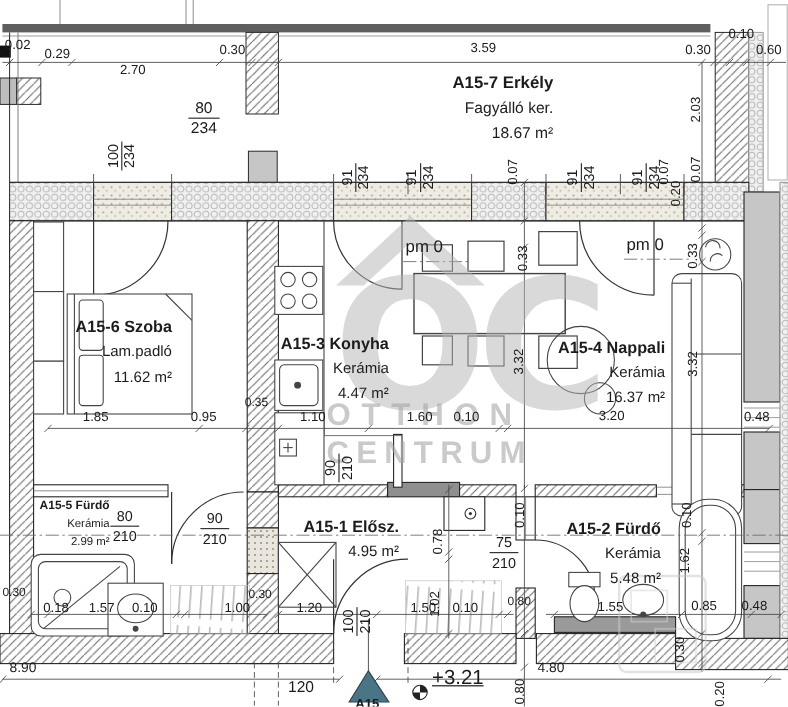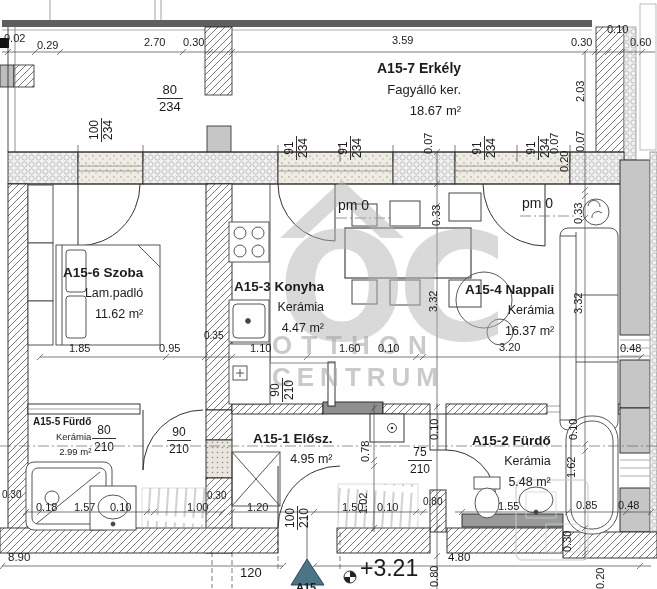--- a/index.html
+++ b/index.html
@@ -17,21 +17,21 @@
   .room.big .t{font-size:14px;}
   .room.big .s{font-size:13px;}
   .frac{position:absolute;text-align:center;font-size:13px;line-height:16px;white-space:nowrap;}
   .frac .den{display:block;border-top:1.3px solid #333;padding:0 2px;}
   .frac .num{display:block;padding:0 2px;}
   .vfrac{position:absolute;text-align:center;font-size:12px;line-height:13px;white-space:nowrap;
          transform:rotate(-90deg);transform-origin:0 0;}
   .vfrac .den{display:block;border-top:1.2px solid #333;padding:0 2px;}
   .vfrac .num{display:block;padding:0 2px;}
   .pm{position:absolute;font-size:14px;white-space:nowrap;}
-  .lvl{position:absolute;font-size:23px;white-space:nowrap;}
+  .lvl{position:absolute;font-size:17px;white-space:nowrap;text-decoration:underline;}
   .tot{position:absolute;font-size:11.5px;white-space:nowrap;}
   .sm{font-size:10px;}
   .wmline{position:absolute;font-weight:bold;color:rgba(163,163,163,0.58);white-space:nowrap;}
 </style>
 </head>
 <body>
 
 <div id="canvas">
 
 <svg width="657" height="589" viewBox="0 0 657 589">
@@ -365,21 +365,21 @@
   <span class="num">100</span>
   <span class="den">210</span>
 </div>
 <div class="vfrac" style="left:269px;top:402px;">
   <span class="num">90</span>
   <span class="den">210</span>
 </div>
 
 <div class="lbl" style="left:4px;top:32px;">0.02</div>
 <div class="lbl" style="left:37px;top:39px;">0.29</div>
-<div class="lbl" style="left:100px;top:36px;margin-left:44px;">2.70</div>
+<div class="lbl" style="left:100px;top:53px;">2.70</div>
 <div class="lbl" style="left:183px;top:36px;">0.30</div>
 <div class="lbl" style="left:392px;top:34px;">3.59</div>
 <div class="lbl" style="left:571px;top:36px;">0.30</div>
 <div class="lbl" style="left:607px;top:23px;">0.10</div>
 <div class="lbl" style="left:630px;top:36px;">0.60</div>
 
 <div class="lbl v" style="left:574px;top:102px;">2.03</div>
 <div class="lbl v" style="left:574px;top:152px;">0.07</div>
 <div class="lbl v" style="left:558px;top:172px;">0.20</div>
 <div class="lbl v" style="left:572px;top:224px;">0.33</div>

